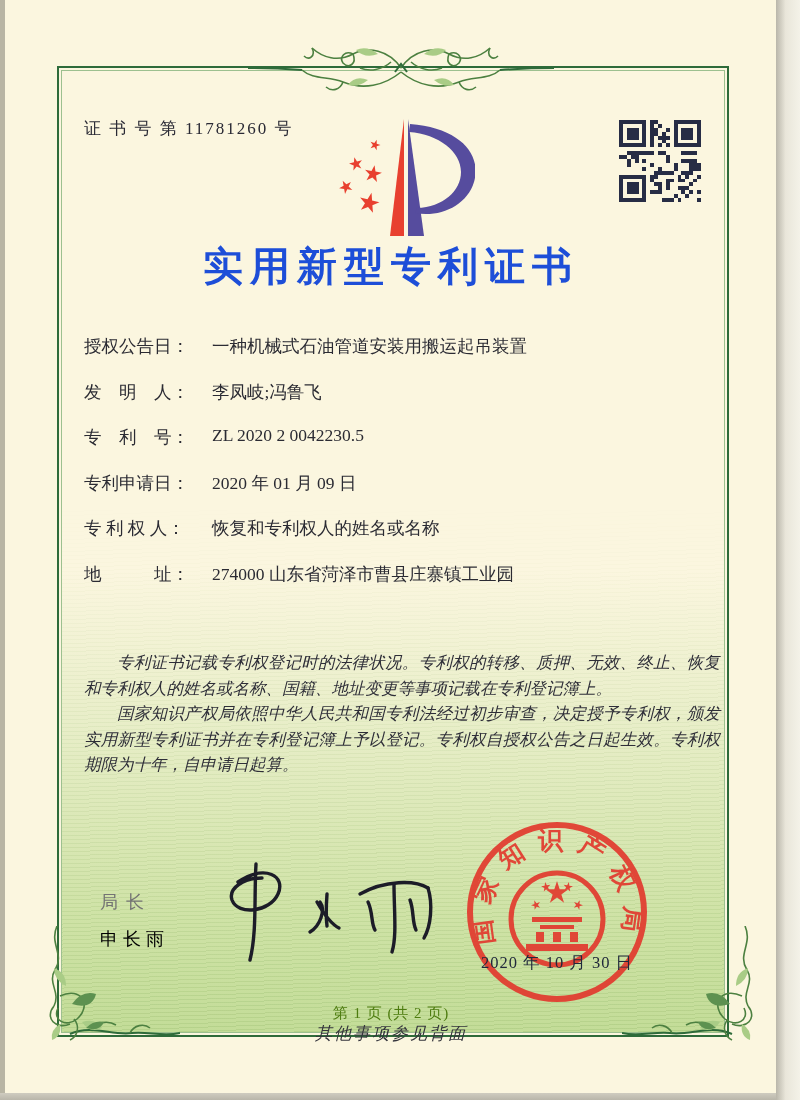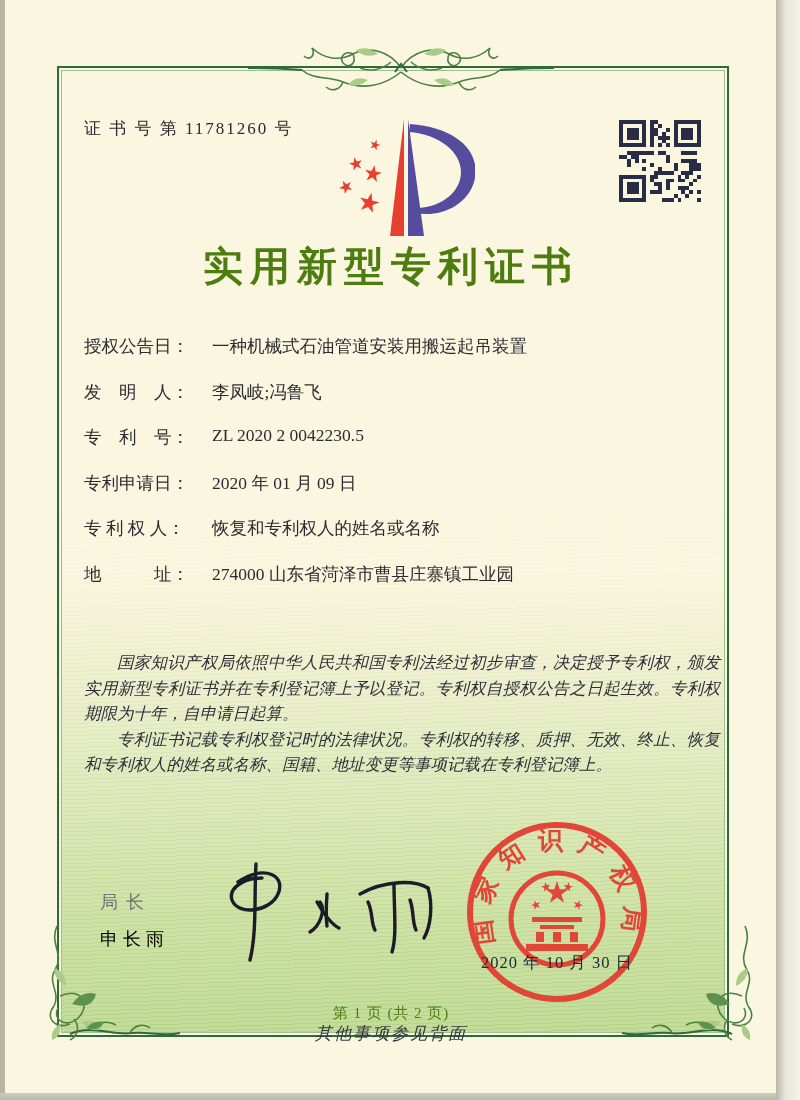--- a/index.html
+++ b/index.html
@@ -32,21 +32,21 @@
     position:absolute;inset:3px;
     background:repeating-linear-gradient(178deg,rgba(96,146,56,.14) 0 1px,rgba(96,146,56,0) 1px 4px);
     -webkit-mask-image:linear-gradient(180deg,transparent 45%,rgba(0,0,0,.5) 70%,#000 100%);
     mask-image:linear-gradient(180deg,transparent 45%,rgba(0,0,0,.5) 70%,#000 100%);
   }
   .cert-no{position:absolute;left:84px;top:117px;font-size:17px;letter-spacing:2px;color:#2a2a35;}
   .logo{position:absolute;left:325px;top:112px;width:150px;height:132px;}
   .qr{position:absolute;left:619px;top:118px;width:82px;height:86px;}
   .title{
     position:absolute;left:57px;top:239px;width:668px;text-align:center;
-    font-size:40px;font-weight:600;letter-spacing:7px;color:#4d7c0f;
+    font-size:40px;font-weight:600;letter-spacing:7px;color:#1d4ed8;
   }
   .fields{position:absolute;left:84px;top:334px;width:634px;color:#2b2b33;}
   .row{height:45.5px;font-size:17.5px;white-space:nowrap;}
   .row .lbl{display:inline-block;width:128px;vertical-align:top;}
   .row .val{display:inline-block;vertical-align:top;text-align:right;}
   .row .val-fixed{display:inline-block;width:230px;vertical-align:top;}
   .paras{
     position:absolute;left:84px;top:650px;width:636px;
     font-size:16.5px;line-height:25.5px;color:#2e2e38;
     text-align:justify;font-style:italic;
@@ -376,22 +376,22 @@
     </div>
     <div class="row">
       <span class="lbl">专 利 权 人：</span><span class="val">恢复和专利权人的姓名或名称</span>
     </div>
     <div class="row">
       <span class="lbl">地　　　址：</span><span class="val">274000 山东省菏泽市曹县庄寨镇工业园</span>
     </div>
   </div>
 
   <div class="paras">
+    <p>专利证书记载专利权登记时的法律状况。专利权的转移、质押、无效、终止、恢复和专利权人的姓名或名称、国籍、地址变更等事项记载在专利登记簿上。</p>
     <p>国家知识产权局依照中华人民共和国专利法经过初步审查，决定授予专利权，颁发实用新型专利证书并在专利登记簿上予以登记。专利权自授权公告之日起生效。专利权期限为十年，自申请日起算。</p>
-    <p>专利证书记载专利权登记时的法律状况。专利权的转移、质押、无效、终止、恢复和专利权人的姓名或名称、国籍、地址变更等事项记载在专利登记簿上。</p>
   </div>
 
   <div class="officer-title">局长</div>
   <div class="officer-name">申长雨</div>
 
   <svg class="signature" viewBox="0 0 235 112">
     <g fill="none" stroke="#1c1c28" stroke-width="3.4" stroke-linecap="round">
       <path d="M28 30 C56 12 76 24 68 42 C60 60 28 64 22 48 C18 36 34 26 52 26"></path>
       <path d="M46 12 C44 45 47 80 40 108"></path>
       <path d="M110 50 C116 58 110 74 100 80"></path>

